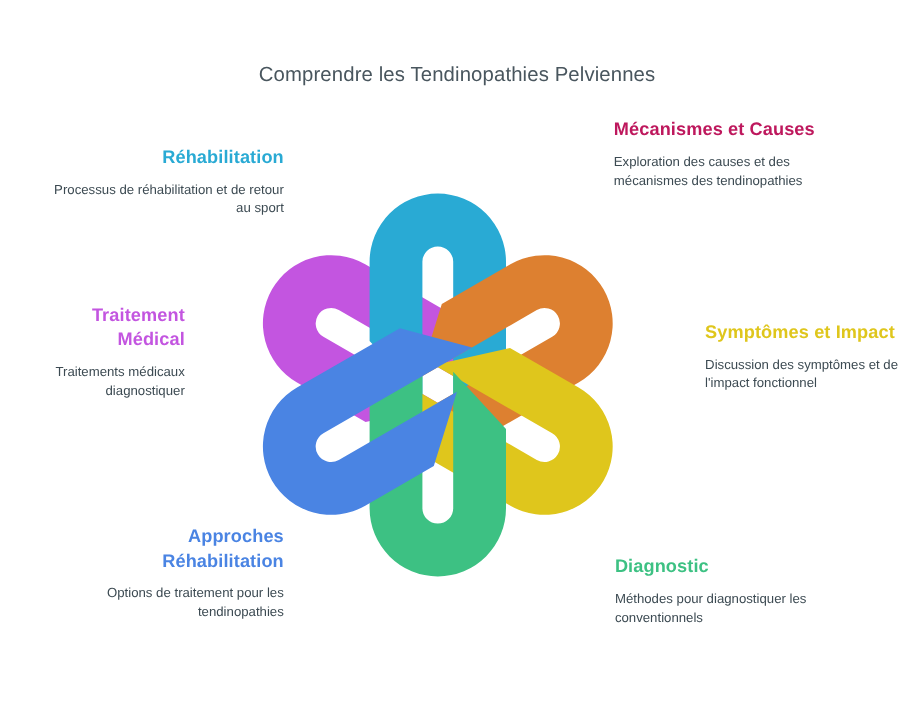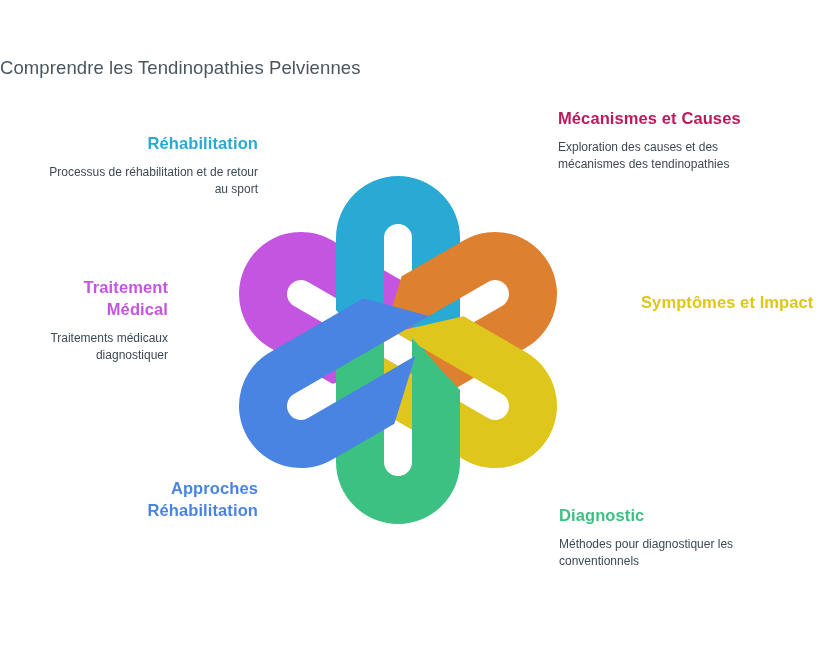--- a/index.html
+++ b/index.html
@@ -22,20 +22,21 @@
     width: 831px;
     height: 662px;
   }
 
   
   .page-title {
     position: absolute;
     top: 45px;
     left: 0;
     width: 831px;
+    text-align: center;
     font-size: 18.5px;
     font-weight: 400;
     color: #49565e;
     letter-spacing: 0.1px;
     white-space: nowrap;
   }
 
   
   .loop-graphic {
     position: absolute;
@@ -147,24 +148,26 @@
     <p class="label-desc">Exploration des causes et des mécanismes des tendinopathies</p>
   </div>
 
   <div class="label-block align-right" id="label-traitement-medical">
     <p class="label-heading" style="color:#c355e0">Traitement Médical</p>
     <p class="label-desc">Traitements médicaux diagnostiquer</p>
   </div>
 
   <div class="label-block align-left" id="label-symptomes">
     <p class="label-heading" style="color:#dfc61c">Symptômes et Impact</p>
+    <p class="label-desc">Discussion des symptômes et de l'impact fonctionnel</p>
   </div>
 
   <div class="label-block align-right" id="label-approches">
     <p class="label-heading" style="color:#4a84e3">Approches Réhabilitation</p>
+    <p class="label-desc">Options de traitement pour les tendinopathies</p>
   </div>
 
   <div class="label-block align-left" id="label-diagnostic">
     <p class="label-heading" style="color:#3dc183">Diagnostic</p>
     <p class="label-desc">Méthodes pour diagnostiquer les conventionnels</p>
   </div>
 
 </div>
 
 </body></html>

